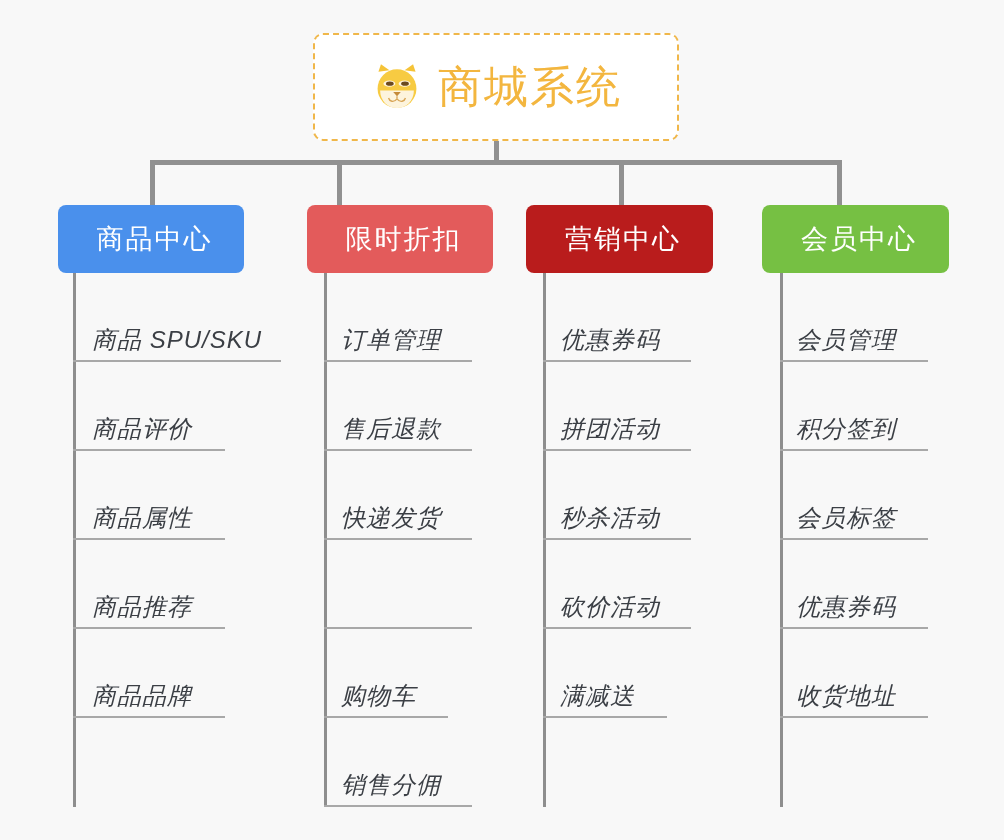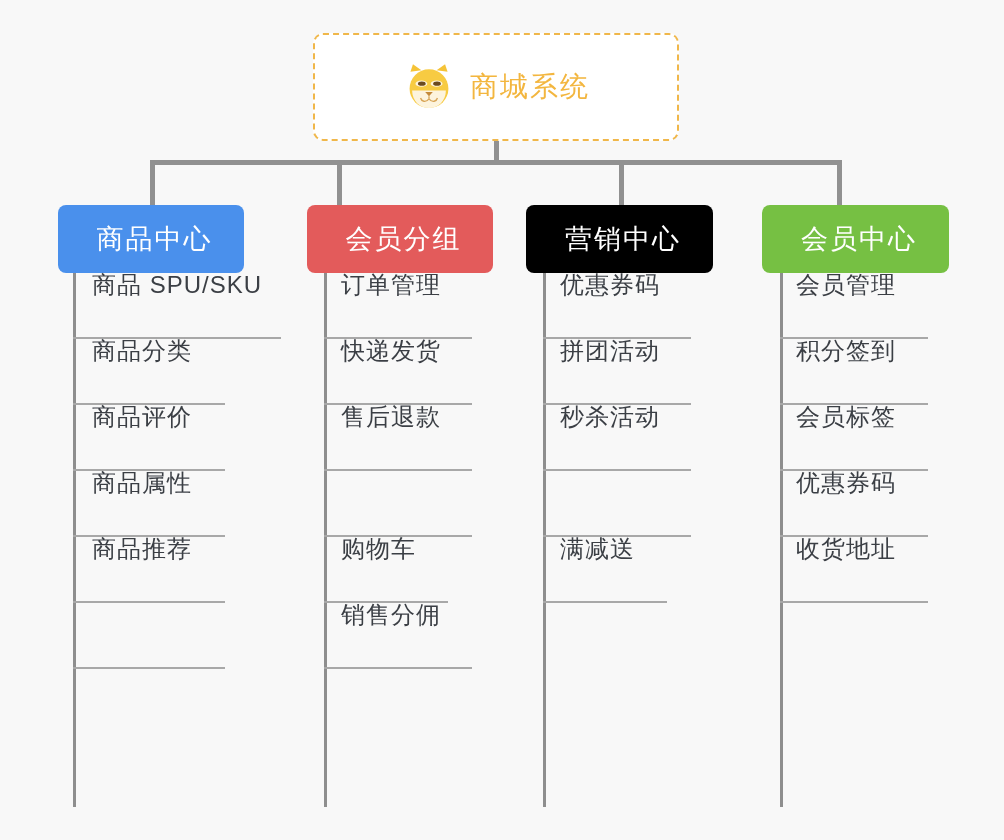--- a/index.html
+++ b/index.html
@@ -36,21 +36,21 @@
     justify-content: center;
     gap: 14px;
   }
   .root-emoji {
     width: 54px;
     height: 54px;
     flex: none;
     display: block;
   }
   .root-title {
-    font-size: 28px;
+    font-size: 44px;
     color: #f3b63f;
     letter-spacing: 2px;
     line-height: 1;
     white-space: nowrap;
   }
 
   
   .conn {
     position: absolute;
     background: #919191;
@@ -118,23 +118,25 @@
     width: 3px;
     background: #8e8e8e;
   }
   .col-1 .leaf-spine { left: 15px; }
   .col-2 .leaf-spine { left: 17px; }
   .col-3 .leaf-spine { left: 17px; }
   .col-4 .leaf-spine { left: 18px; }
 
   .leaf-item {
     position: relative;
-    height: 66px;
+    height: 89px;
     display: flex;
+    align-items: flex-end;
     box-sizing: border-box;
+    font-style: italic;
   }
   .leaf-underline {
     position: absolute;
     left: 15px;
     bottom: 0;
     height: 2px;
     background: #a8a8a8;
   }
   .col-2 .leaf-underline { left: 17px; }
   .col-3 .leaf-underline { left: 17px; }
@@ -187,92 +189,90 @@
       <span class="cat-header-label">商品中心</span>
     </div>
     <div class="leaf-list">
       <div class="leaf-spine" style="height:534px"></div>
       <div class="leaf-item">
         <div class="leaf-underline" style="width:208px"></div>
         <span class="leaf-label">商品 SPU/SKU</span>
       </div>
       <div class="leaf-item">
         <div class="leaf-underline" style="width:152px"></div>
-        <span class="leaf-label">商品分类</span>
-      </div>
-      <div class="leaf-item">
-        <div class="leaf-underline" style="width:152px"></div>
         <span class="leaf-label">商品评价</span>
       </div>
       <div class="leaf-item">
         <div class="leaf-underline" style="width:152px"></div>
         <span class="leaf-label">商品属性</span>
       </div>
       <div class="leaf-item">
         <div class="leaf-underline" style="width:152px"></div>
         <span class="leaf-label">商品推荐</span>
       </div>
       <div class="leaf-item">
         <div class="leaf-underline" style="width:152px"></div>
+        <span class="leaf-label">商品品牌</span>
       </div>
     </div>
   </div>
 
   <div class="column col-2">
     <div class="cat-header" style="background:#e35b5b">
-      <span class="cat-header-label">会员分组</span>
+      <span class="cat-header-label">限时折扣</span>
     </div>
     <div class="leaf-list">
       <div class="leaf-spine" style="height:534px"></div>
       <div class="leaf-item">
         <div class="leaf-underline" style="width:148px"></div>
         <span class="leaf-label">订单管理</span>
       </div>
       <div class="leaf-item">
         <div class="leaf-underline" style="width:148px"></div>
+        <span class="leaf-label">售后退款</span>
+      </div>
+      <div class="leaf-item">
+        <div class="leaf-underline" style="width:148px"></div>
         <span class="leaf-label">快递发货</span>
-      </div>
-      <div class="leaf-item">
-        <div class="leaf-underline" style="width:148px"></div>
-        <span class="leaf-label">售后退款</span>
       </div>
       <div class="leaf-item">
         <div class="leaf-underline" style="width:148px"></div>
       </div>
       <div class="leaf-item">
         <div class="leaf-underline" style="width:124px"></div>
         <span class="leaf-label">购物车</span>
       </div>
       <div class="leaf-item">
         <div class="leaf-underline" style="width:148px"></div>
         <span class="leaf-label">销售分佣</span>
       </div>
     </div>
   </div>
 
   <div class="column col-3">
-    <div class="cat-header" style="background:#000000">
+    <div class="cat-header" style="background:#b91c1c">
       <span class="cat-header-label">营销中心</span>
     </div>
     <div class="leaf-list">
       <div class="leaf-spine" style="height:534px"></div>
       <div class="leaf-item">
         <div class="leaf-underline" style="width:148px"></div>
         <span class="leaf-label">优惠券码</span>
       </div>
       <div class="leaf-item">
         <div class="leaf-underline" style="width:148px"></div>
         <span class="leaf-label">拼团活动</span>
       </div>
       <div class="leaf-item">
         <div class="leaf-underline" style="width:148px"></div>
         <span class="leaf-label">秒杀活动</span>
       </div>
       <div class="leaf-item">
         <div class="leaf-underline" style="width:148px"></div>
+        <span class="leaf-label">砍价活动</span>
       </div>
       <div class="leaf-item">
         <div class="leaf-underline" style="width:124px"></div>
         <span class="leaf-label">满减送</span>
       </div>
     </div>
   </div>
 
   <div class="column col-4">
     <div class="cat-header" style="background:#76c043">

